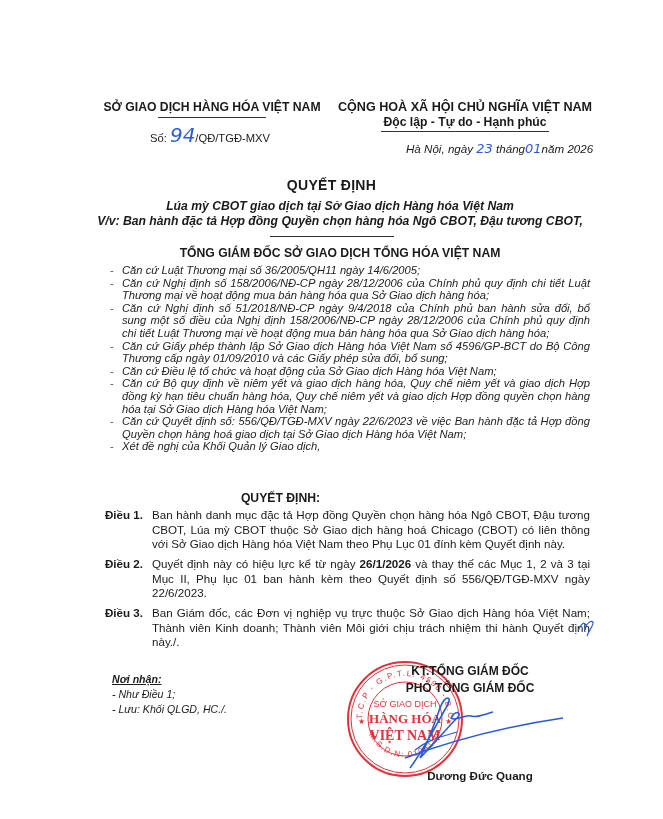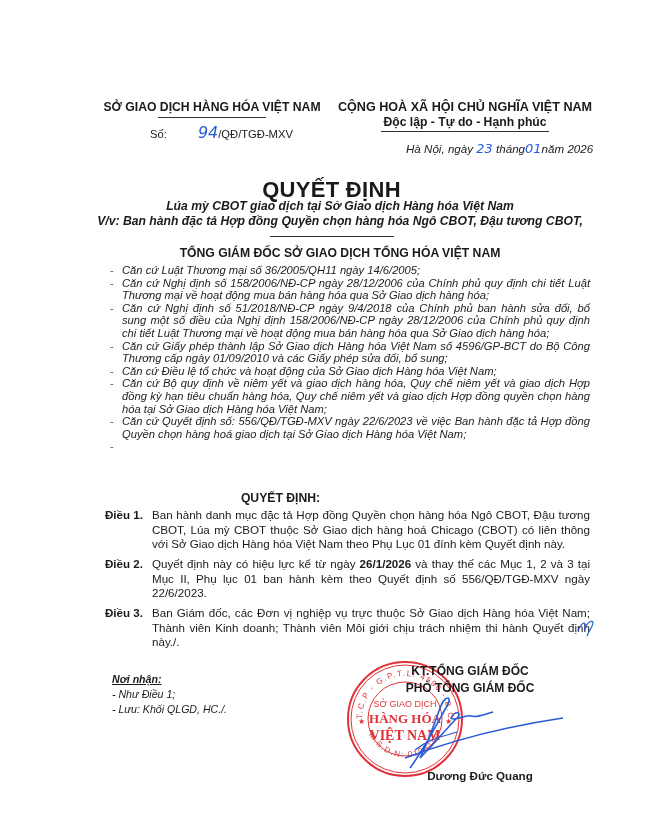--- a/index.html
+++ b/index.html
@@ -4,21 +4,21 @@
 <style>
   html, body { margin:0; padding:0; background:#ffffff; }
   body { width:663px; height:819px; position:relative; overflow:hidden;
          font-family:"Liberation Sans", sans-serif; color:#1a1a1a; }
   .abs { position:absolute; }
   .hdr { font-size:12.2px; font-weight:bold; text-align:center; white-space:nowrap; }
   .hline { position:absolute; height:1px; background:#333; }
   .hand { font-family:"DejaVu Sans", sans-serif; color:#2a5bd7; font-style:italic; font-size:13px; }
   .small { font-size:11.2px; }
   .ital { font-style:italic; }
-  .title { font-size:22px; font-weight:bold; text-align:center; left:0; width:663px; letter-spacing:0.3px; }
+  .title { font-size:14px; font-weight:bold; text-align:center; left:0; width:663px; letter-spacing:0.3px; }
   .subtitle { font-size:12.2px; font-weight:bold; font-style:italic; text-align:center; left:80px; width:520px; line-height:15px; }
   .authority { font-size:12.2px; font-weight:bold; text-align:center; left:60px; width:560px; }
   ul.basis { position:absolute; left:112px; top:264px; width:478px; margin:0; padding:0; list-style:none; }
   ul.basis li { position:relative; padding-left:10px; font-size:11.2px; font-style:italic; line-height:12.6px; text-align:justify; color:#222; }
   ul.basis li .dash { position:absolute; left:-2px; top:0; font-style:normal; color:#555; }
   .decide { font-size:12.2px; font-weight:bold; text-align:center; left:0; width:561px; }
   .article { position:absolute; left:105px; width:485px; font-size:11.6px; line-height:14.6px; display:flex; }
   .article .lbl { width:47px; flex:none; font-weight:bold; }
   .article .txt { flex:1; text-align:justify; }
   .article .txt b { font-weight:bold; }
@@ -29,21 +29,21 @@
   .stamp { position:absolute; left:346px; top:660px; width:118px; height:118px; }
   .sig { position:absolute; left:385px; top:688px; width:190px; height:90px; }
 </style>
 </head>
 <body>
 
 <div class="abs hdr" style="left:88px; top:100px; width:248px;">SỞ GIAO DỊCH HÀNG HÓA VIỆT NAM</div>
 <div class="hline" style="left:158px; top:117px; width:108px;"></div>
 <div class="abs small" style="left:150px; top:123px; white-space:nowrap;">
   <span>Số:</span>
-  <span class="hand" style="font-size:16px;margin-left:28px;">94</span><span>/QĐ/TGĐ-MXV</span>
+  <span class="hand" style="font-size:20px;">94</span><span>/QĐ/TGĐ-MXV</span>
 </div>
 
 <div class="abs hdr" style="left:334px; top:100px; width:262px; font-size:12.6px;">CỘNG HOÀ XÃ HỘI CHỦ NGHĨA VIỆT NAM</div>
 <div class="abs hdr" style="left:334px; top:115px; width:262px;">Độc lập - Tự do - Hạnh phúc</div>
 <div class="hline" style="left:381px; top:131px; width:168px;"></div>
 <div class="abs small ital" style="left:406px; top:141px; white-space:nowrap; font-size:11.6px;">
   <span>Hà Nội, ngày</span>
   <span class="hand">23</span>
   <span>tháng</span><span class="hand">01</span><span>năm 2026</span>
 </div>
@@ -57,21 +57,21 @@
 <div class="abs authority" style="top:246px;">TỔNG GIÁM ĐỐC SỞ GIAO DỊCH TỔNG HÓA VIỆT NAM</div>
 
 <ul class="basis">
   <li><span class="dash">-</span><span>Căn cứ Luật Thương mại số 36/2005/QH11 ngày 14/6/2005;</span></li>
   <li><span class="dash">-</span><span>Căn cứ Nghị định số 158/2006/NĐ-CP ngày 28/12/2006 của Chính phủ quy định chi tiết Luật Thương mại về hoạt động mua bán hàng hóa qua Sở Giao dịch hàng hóa;</span></li>
   <li><span class="dash">-</span><span>Căn cứ Nghị định số 51/2018/NĐ-CP ngày 9/4/2018 của Chính phủ ban hành sửa đổi, bổ sung một số điều của Nghị định 158/2006/NĐ-CP ngày 28/12/2006 của Chính phủ quy định chi tiết Luật Thương mại về hoạt động mua bán hàng hóa qua Sở Giao dịch hàng hóa;</span></li>
   <li><span class="dash">-</span><span>Căn cứ Giấy phép thành lập Sở Giao dịch Hàng hóa Việt Nam số 4596/GP-BCT do Bộ Công Thương cấp ngày 01/09/2010 và các Giấy phép sửa đổi, bổ sung;</span></li>
   <li><span class="dash">-</span><span>Căn cứ Điều lệ tổ chức và hoạt động của Sở Giao dịch Hàng hóa Việt Nam;</span></li>
   <li><span class="dash">-</span><span>Căn cứ Bộ quy định về niêm yết và giao dịch hàng hóa, Quy chế niêm yết và giao dịch Hợp đồng kỳ hạn tiêu chuẩn hàng hóa, Quy chế niêm yết và giao dịch Hợp đồng quyền chọn hàng hóa tại Sở Giao dịch Hàng hóa Việt Nam;</span></li>
   <li><span class="dash">-</span><span>Căn cứ Quyết định số: 556/QĐ/TGĐ-MXV ngày 22/6/2023 về việc Ban hành đặc tả Hợp đồng Quyền chọn hàng hoá giao dịch tại Sở Giao dịch Hàng hóa Việt Nam;</span></li>
-  <li><span class="dash">-</span></li>
+  <li><span class="dash">-</span><span>Xét đề nghị của Khối Quản lý Giao dịch,</span></li>
 </ul>
 
 <div class="abs decide" style="top:491px;">QUYẾT ĐỊNH:</div>
 
 <div class="article" style="top:508px;">
   <div class="lbl">Điều 1.</div>
   <div class="txt">Ban hành danh mục đặc tả Hợp đồng Quyền chọn hàng hóa Ngô CBOT, Đậu tương CBOT, Lúa mỳ CBOT thuộc Sở Giao dịch hàng hoá Chicago (CBOT) có liên thông với Sở Giao dịch Hàng hóa Việt Nam theo Phụ Lục 01 đính kèm Quyết định này.</div>
 </div>
 <div class="article" style="top:557px;">
   <div class="lbl">Điều 2.</div>

